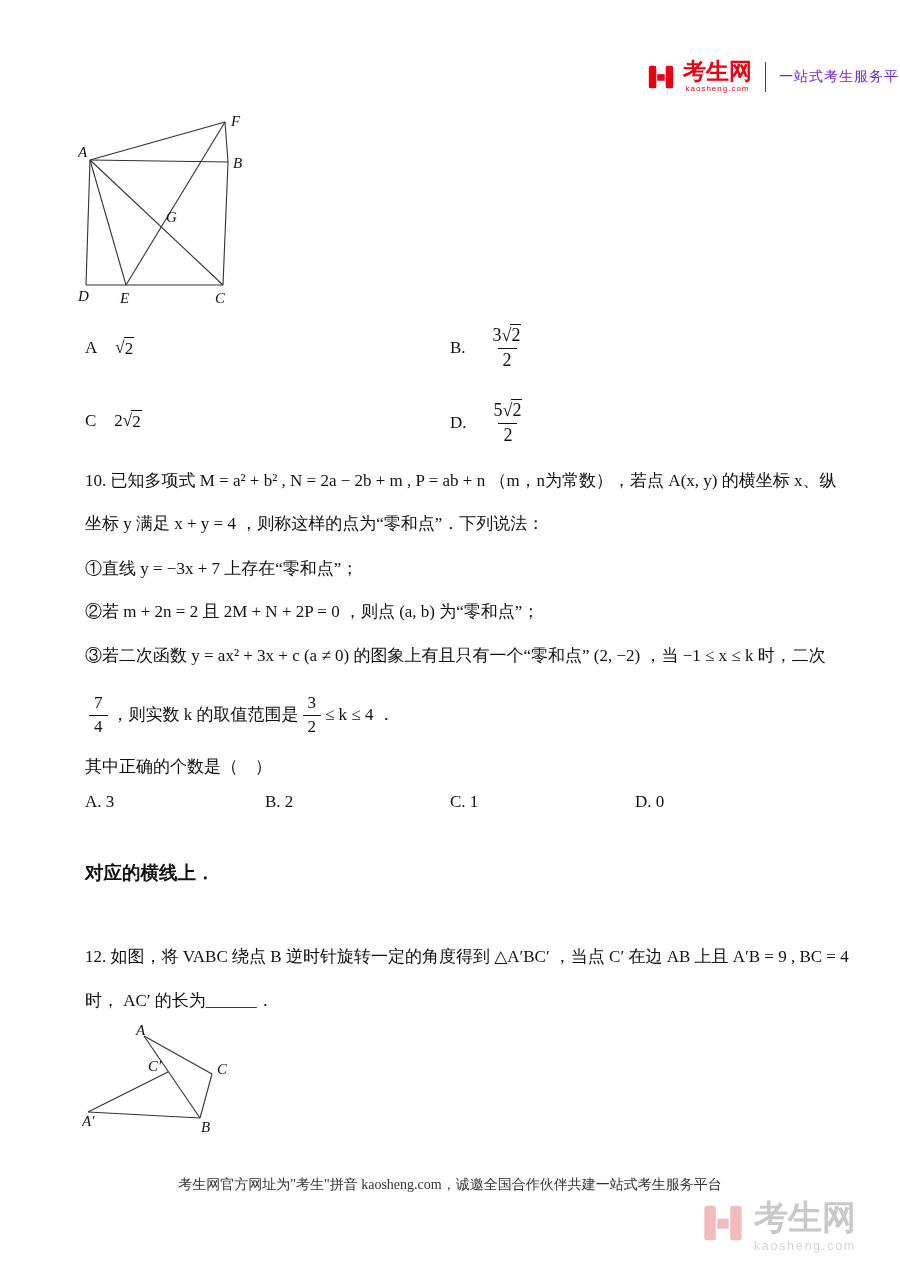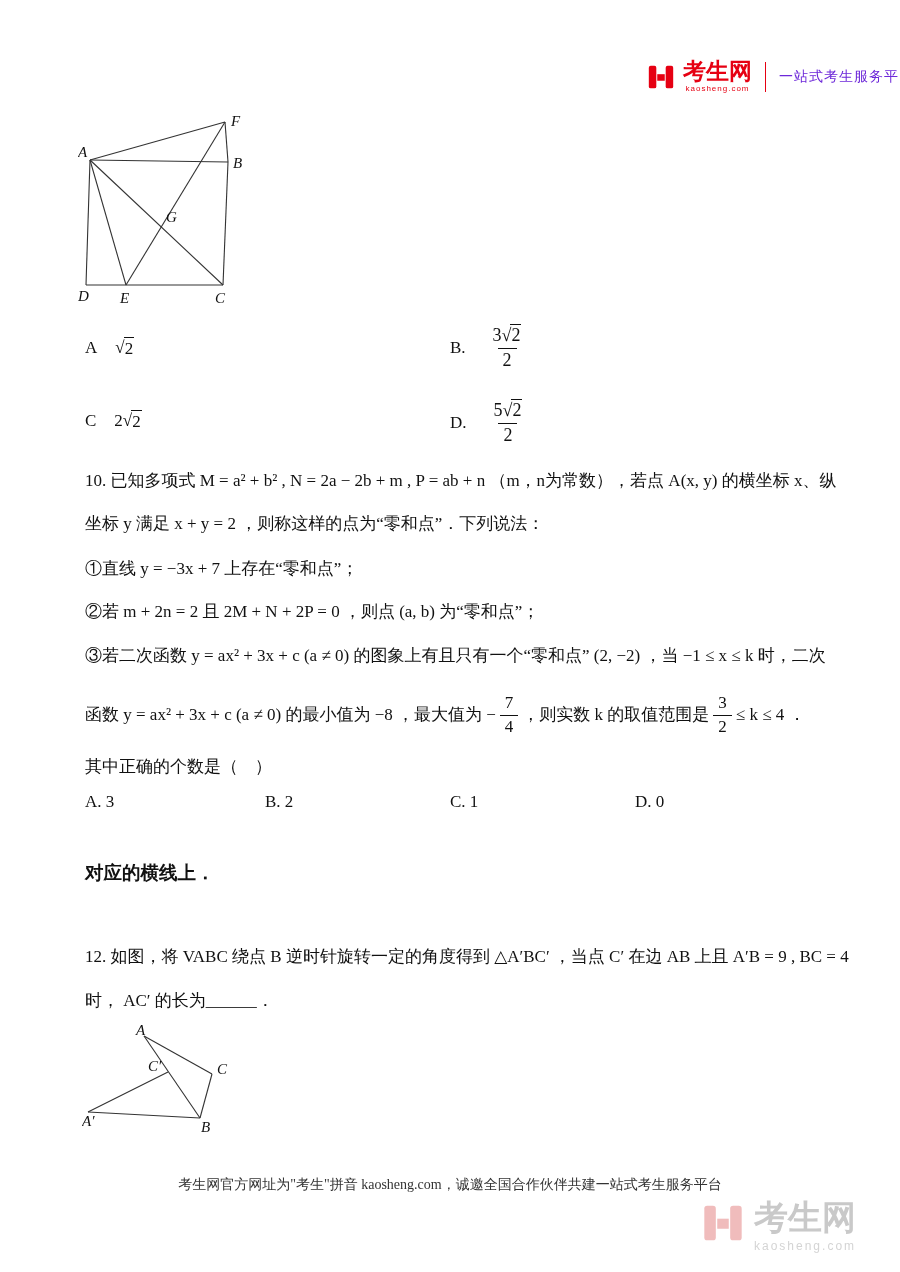--- a/index.html
+++ b/index.html
@@ -104,27 +104,26 @@
 
   <div class="abs t flexrow" style="left:450px;top:393px;height:60px">
     <span class="optlbl">D.</span>
     <span class="frac bigfrac">
       <span class="fnum"><span>5</span><span class="sq">√</span><span class="radi">2</span></span>
       <span class="fden">2</span>
     </span>
   </div>
 
   <div class="abs t" style="left:85px;top:470px">10. 已知多项式 M = a² + b² , N = 2a − 2b + m , P = ab + n （m，n为常数），若点 A(x, y) 的横坐标 x、纵</div>
-  <div class="abs t" style="left:85px;top:513px">坐标 y 满足 x + y = 2 ，则称这样的点为“零和点”．下列说法：</div>
+  <div class="abs t" style="left:85px;top:513px">坐标 y 满足 x + y = 4 ，则称这样的点为“零和点”．下列说法：</div>
   <div class="abs t" style="left:85px;top:558px">①直线 y = −3x + 7 上存在“零和点”；</div>
   <div class="abs t" style="left:85px;top:601px">②若 m + 2n = 2 且 2M + N + 2P = 0 ，则点 (a, b) 为“零和点”；</div>
   <div class="abs t" style="left:85px;top:645px">③若二次函数 y = ax² + 3x + c (a ≠ 0) 的图象上有且只有一个“零和点” (2, −2) ，当 −1 ≤ x ≤ k 时，二次</div>
 
   <div class="abs t flexrow" style="left:85px;top:686px;height:58px">
-    <span>函数 y = ax² + 3x + c (a ≠ 0) 的最小值为 −8 ，最大值为 −</span>
     <span class="frac">
       <span class="fnum">7</span>
       <span class="fden">4</span>
     </span>
     <span>，则实数 k 的取值范围是</span>
     <span class="frac">
       <span class="fnum">3</span>
       <span class="fden">2</span>
     </span>
     <span>≤ k ≤ 4 ．</span>

